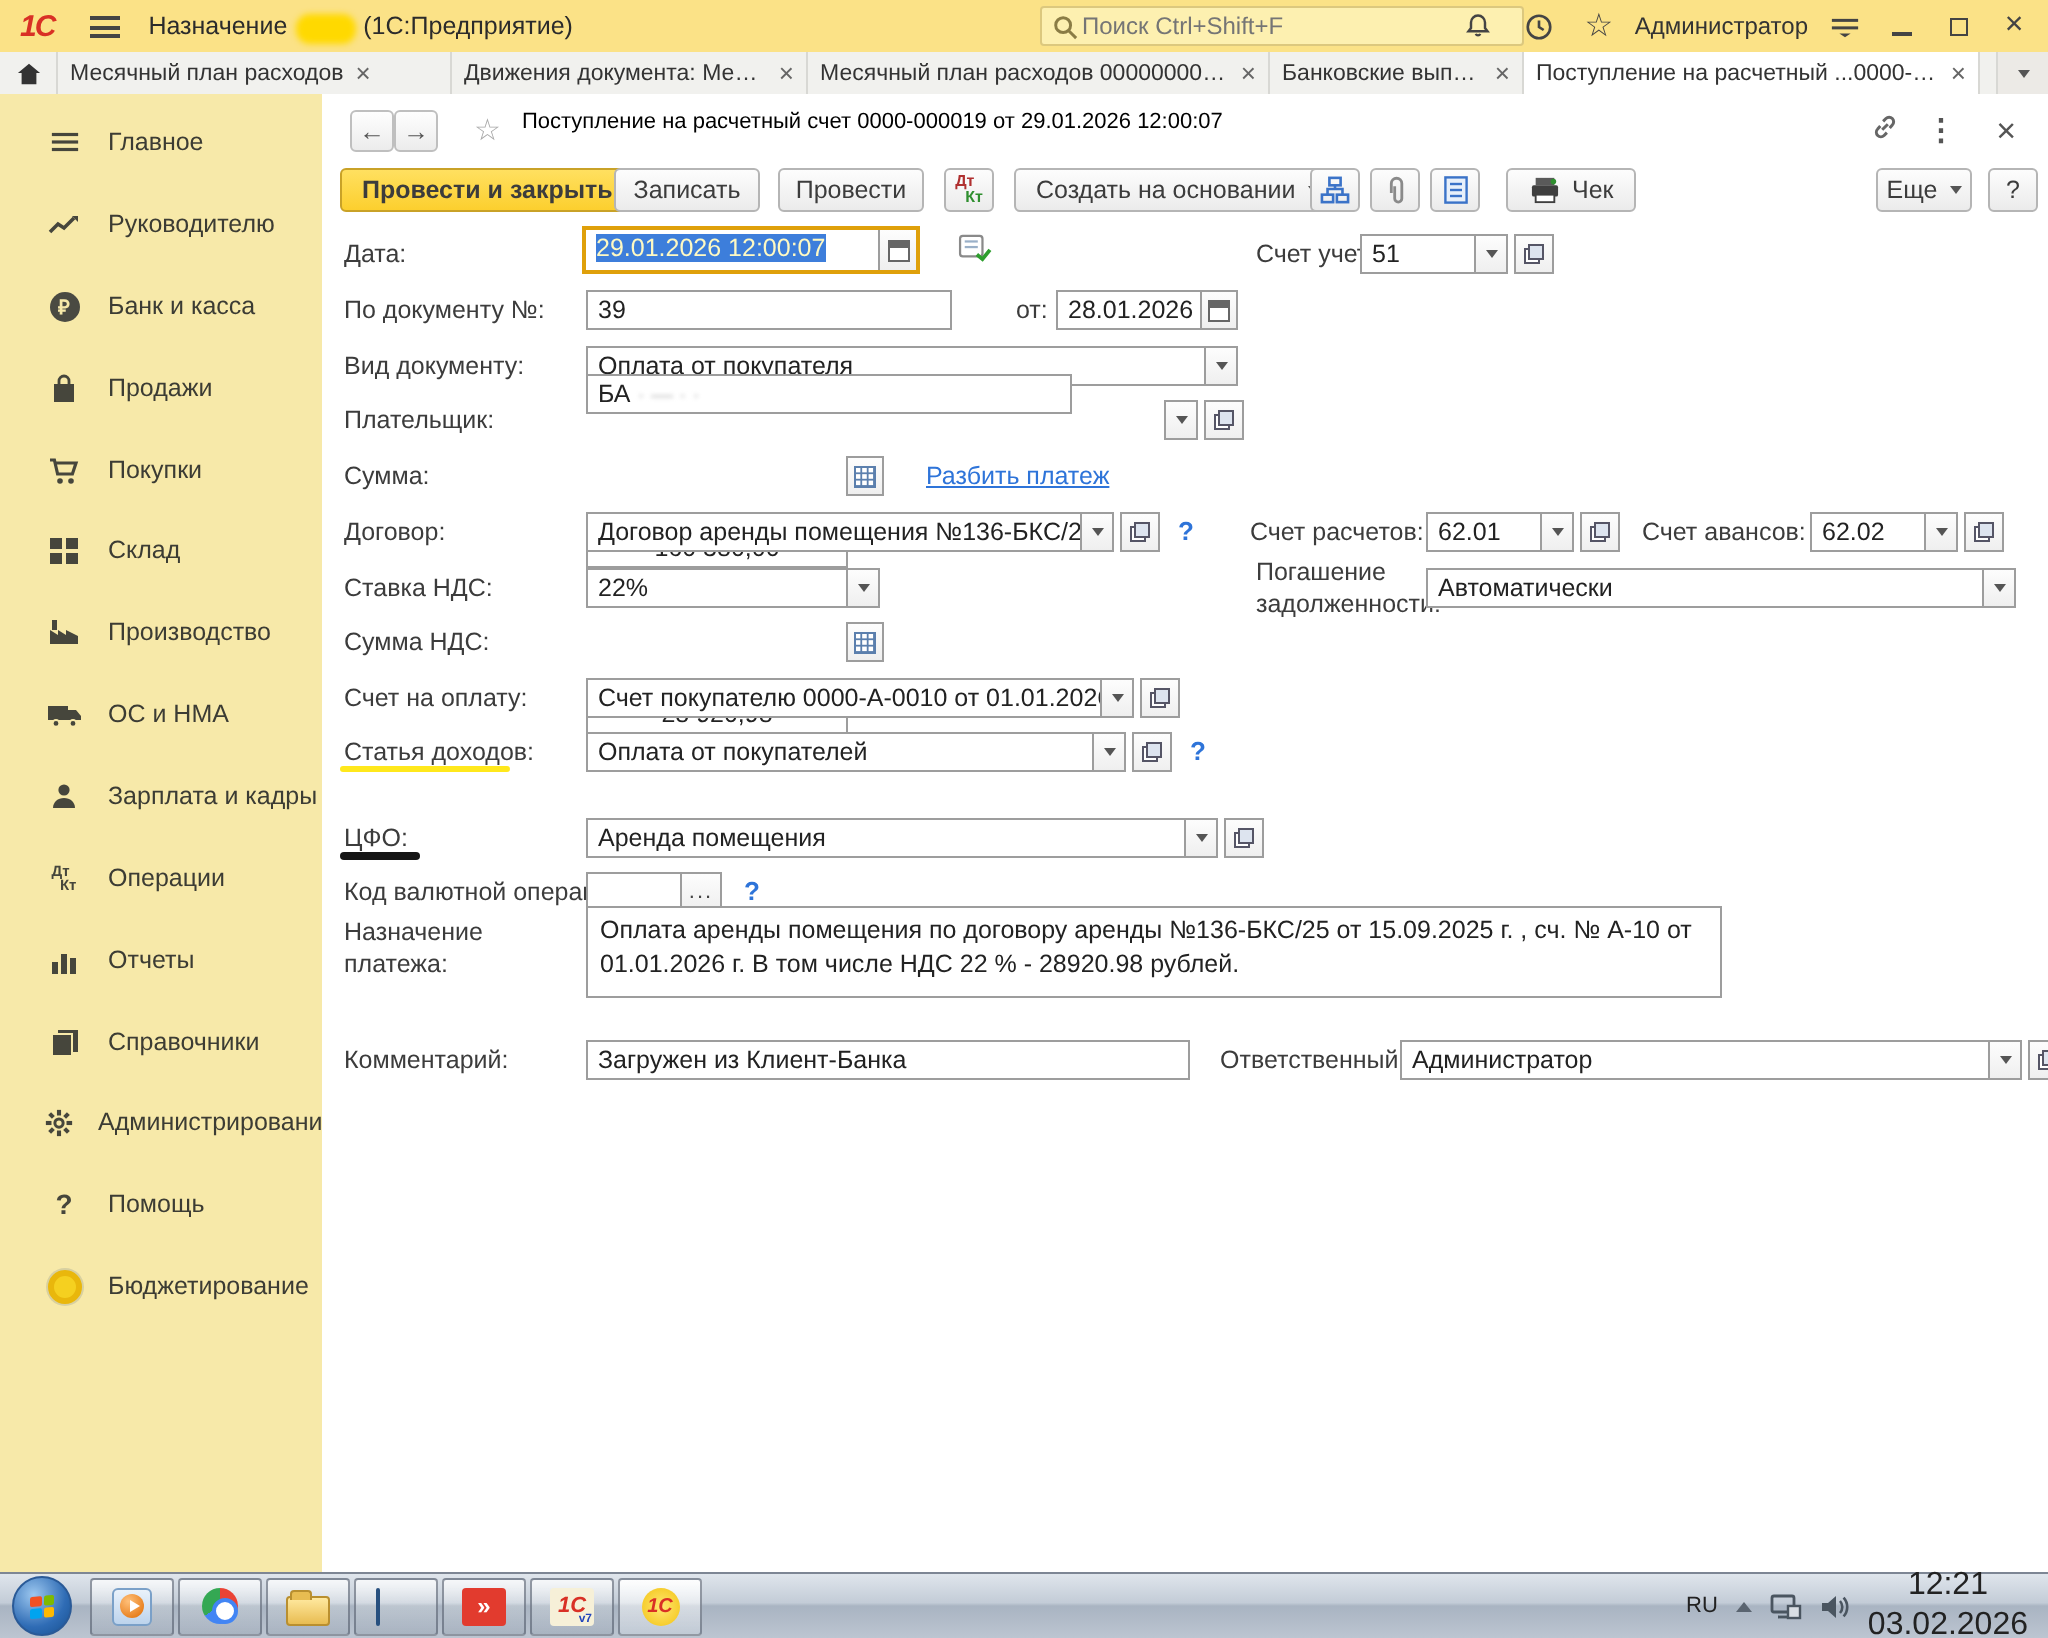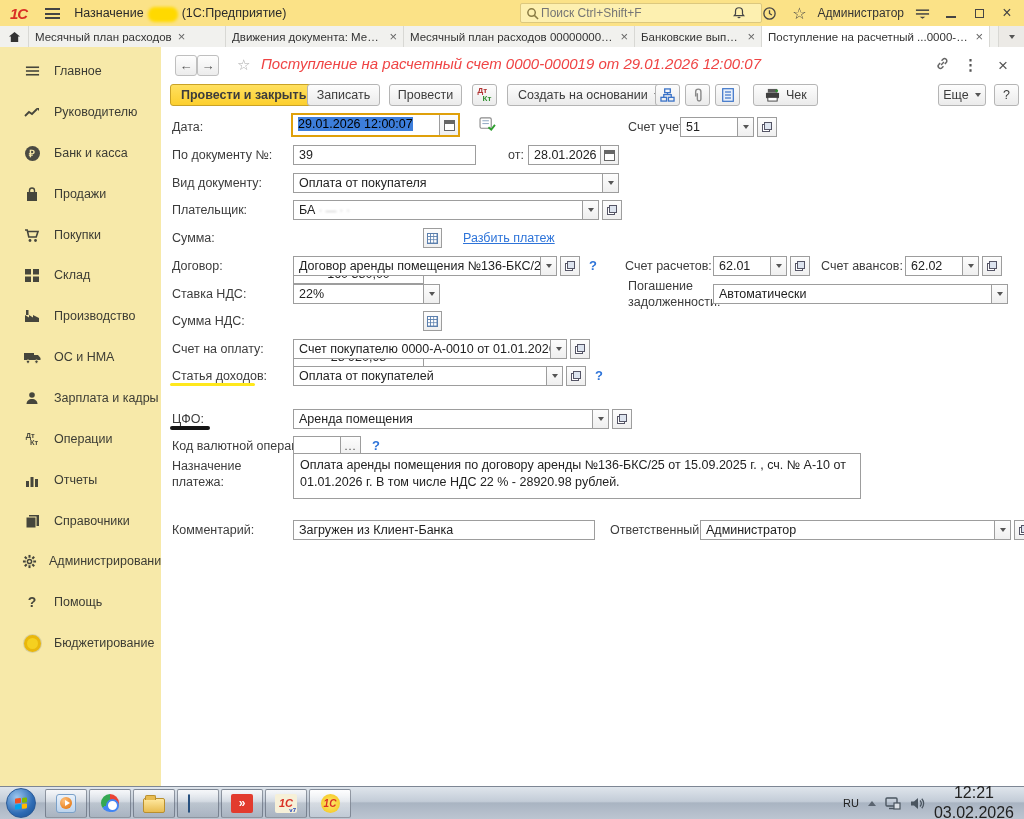--- a/index.html
+++ b/index.html
@@ -36,21 +36,21 @@
   .side-item{position:absolute;left:0;width:161px;height:40px;display:flex;align-items:center;font-size:12.5px;color:#3c3c34;}
   .side-ico{width:20px;height:18px;margin:0 12px 0 22px;display:flex;align-items:center;justify-content:center;color:#46463c;}
   .rubcirc{width:15px;height:15px;border-radius:50%;background:#4a4a42;color:#f7e9a9;font-size:10px;font-weight:bold;display:flex;align-items:center;justify-content:center;}
   .dtkt{font-size:7.5px;font-weight:bold;color:#46463c;line-height:1;text-align:left;}
   .budcirc{width:17px;height:17px;border-radius:50%;background:#f5d020;border:3px solid #e9b70c;box-shadow:0 0 0 1px #d8d0a0;}
   
   .content{position:absolute;top:47px;left:161px;right:0;bottom:33px;background:#fff;}
   .navrow{position:absolute;top:8px;left:0;right:0;height:24px;}
   .navbtn{position:absolute;top:0;width:22px;height:21px;border:1px solid #bfbfbf;border-radius:3px;background:linear-gradient(#fefefe,#ececec);
     color:#555;font-size:13px;display:flex;align-items:center;justify-content:center;}
-  .doc-title{position:absolute;left:100px;top:0;font-size:15px;color:#ef4444;white-space:nowrap;font-style:italic;}
+  .doc-title{position:absolute;left:100px;top:0;font-size:11px;color:#000000;white-space:nowrap;}
   .star{position:absolute;left:76px;top:1px;color:#a9a9a9;font-size:15px;}
   .nav-r{position:absolute;top:1px;color:#555;}
   
   .tbrow{position:absolute;top:37px;left:0;right:0;height:24px;}
   .btn{position:absolute;top:0;height:22px;border:1px solid #b5b5b5;border-radius:3px;background:linear-gradient(#fdfdfd,#ebebeb);
     font-size:12.5px;color:#3c3c3c;display:flex;align-items:center;justify-content:center;padding:0 10px;white-space:nowrap;}
   .btn-main{background:linear-gradient(#ffe060,#fccf2e);border-color:#c9a227;font-weight:bold;}
   .btn .caret{margin-left:6px;}
   .caret{width:0;height:0;border-left:3.5px solid transparent;border-right:3.5px solid transparent;border-top:4px solid #555;}
   .icobtn{padding:0;width:25px;}
@@ -67,21 +67,21 @@
   .opico::before{content:"";position:absolute;left:0;bottom:0;width:6px;height:6px;border:1px solid #556;background:#fff;}
   .calico{width:11px;height:11px;border:1px solid #666;border-top:4px solid #666;background:#fff;}
   .calcico{width:11px;height:11px;border:1px solid #5b7fad;
     background-image:linear-gradient(#5b7fad 1px,transparent 1px),linear-gradient(90deg,#5b7fad 1px,transparent 1px);
     background-size:3.2px 3.2px;background-position:-1px -1px;background-color:#fff;}
   .dots3{font-size:11px;color:#444;letter-spacing:1px;}
   .qm{position:absolute;color:#2e74d9;font-weight:bold;font-size:13px;}
   .lnk{position:absolute;color:#2e74d9;font-size:12.5px;text-decoration:underline;white-space:nowrap;}
   .focus-wrap{position:absolute;border:2px solid #dfa00a;display:flex;}
   .focus-wrap .fld,.focus-wrap .sq{position:static;}
-  .sel{background:#3d7edb;color:#000000;}
+  .sel{background:#3d7edb;color:#fef9c3;}
   .ul-y{position:absolute;height:3px;background:#ffe81c;border-radius:2px;}
   .ul-b{position:absolute;height:3.5px;background:#151515;border-radius:2px;}
   textarea.fld{height:46px;white-space:normal;resize:none;font-family:"Liberation Sans",sans-serif;line-height:1.35;padding:3px 6px;}
   .redact{color:#b7b7b7;filter:blur(1px);font-size:11px;}
   
   .taskbar{position:absolute;bottom:0;left:0;right:0;height:33px;border-top:1px solid #7d8694;
     background:linear-gradient(#dfe5ec,#c3ccd7 45%,#a9b4c2 50%,#bcc5d1);display:flex;align-items:center;}
   .orb{width:30px;height:30px;border-radius:50%;margin:0 8px 0 6px;
     background:radial-gradient(circle at 35% 30%,#9cc7ef,#2f6cb5 60%,#174f8f);border:1px solid #2a5a97;
     display:flex;align-items:center;justify-content:center;}
@@ -445,21 +445,21 @@
       <span class="calico"></span>
     </div>
 
   <span class="lbl" style="left:11px;top:129px">Вид документу:</span>
   <div class="fld" style="left:132px;top:126px;width:310px">Оплата от покупателя</div>
   <div class="sq" style="left:441px;top:126px;width:17px">
       <span class="caret"></span>
     </div>
 
   <span class="lbl" style="left:11px;top:156px">Плательщик:</span>
-  <div class="fld" style="left:132px;top:153px;width:290px">
+  <div class="fld" style="left:132px;top:140px;width:243px">
     <span>БА</span> <span class="redact">· — · ·</span>
   </div>
   <div class="sq" style="left:421px;top:153px;width:17px">
       <span class="caret"></span>
     </div>
   <div class="sq" style="left:441px;top:153px;width:20px">
       <span class="opico"></span>
     </div>
 
   <span class="lbl" style="left:11px;top:184px">Сумма:</span>

